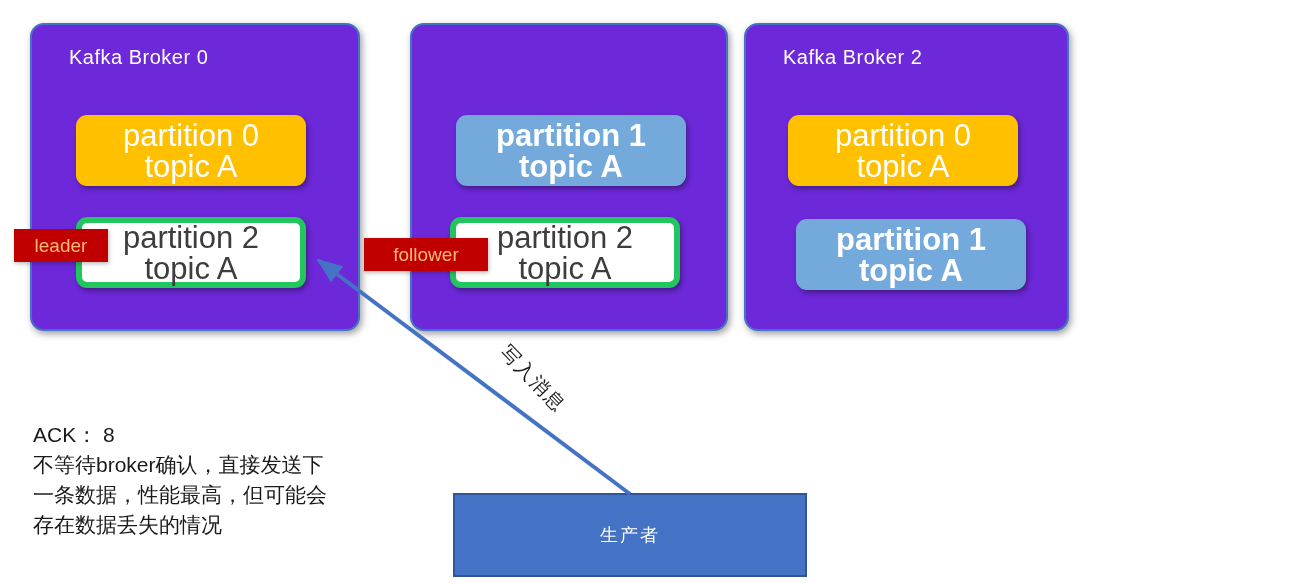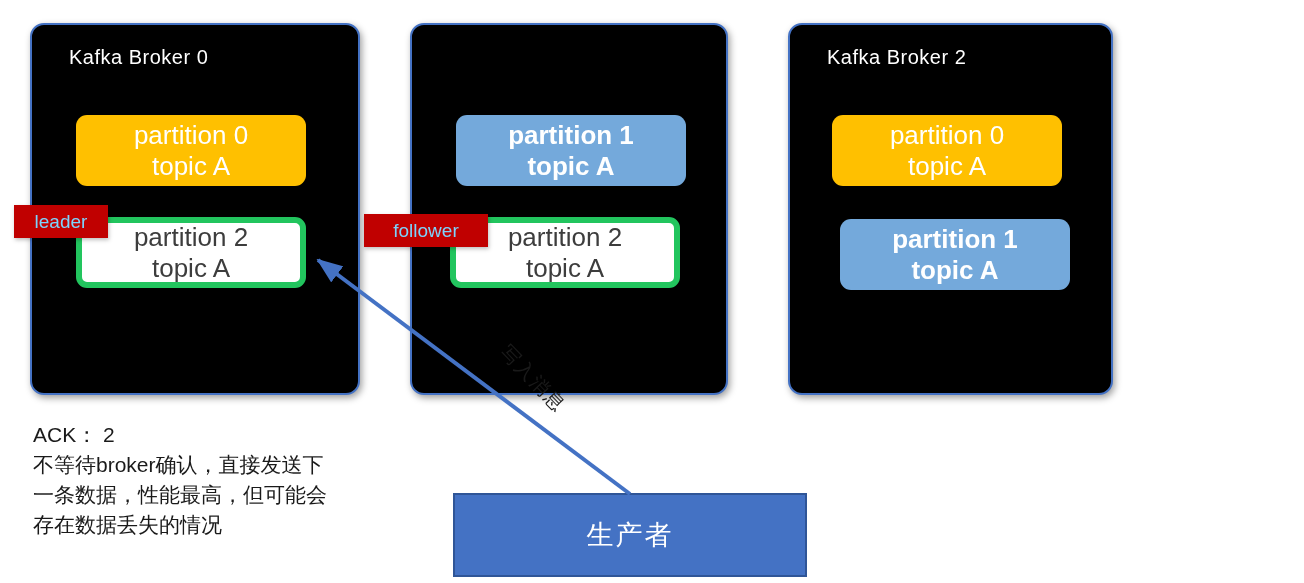--- a/index.html
+++ b/index.html
@@ -9,30 +9,30 @@
     height: 583px;
     background: #ffffff;
     font-family: "Liberation Sans", "DejaVu Sans", sans-serif;
     overflow: hidden;
   }
 
   
   .broker {
     position: absolute;
     top: 23px;
-    height: 372px;
-    background: #000000;
+    height: 308px;
+    background: #6d28d9;
     border: 2px solid #4472C4;
     border-radius: 14px;
     box-shadow: 2px 3px 7px rgba(0,0,0,0.38);
     box-sizing: border-box;
   }
   .broker-0 { left: 30px;  width: 330px; }
   .broker-1 { left: 410px; width: 318px; }
-  .broker-2 { left: 788px; width: 325px; }
+  .broker-2 { left: 744px; width: 325px; }
   .broker-title {
     position: absolute;
     left: 37px;
     top: 21px;
     color: #ffffff;
     font-size: 20px;
     letter-spacing: 0.5px;
     white-space: nowrap;
   }
 
@@ -40,62 +40,63 @@
   .partition {
     position: absolute;
     width: 230px;
     height: 71px;
     border-radius: 11px;
     display: flex;
     flex-direction: column;
     align-items: center;
     justify-content: center;
     text-align: center;
-    font-size: 26px;
+    font-size: 31px;
     line-height: 31px;
     box-shadow: 2px 3px 5px rgba(0,0,0,0.35);
     box-sizing: border-box;
   }
   .partition-top    { left: 44px; top: 90px; }
   .partition-bottom { left: 44px; top: 192px; }
   .broker-1 .partition-bottom { left: 38px; }
   .broker-2 .partition-top    { left: 42px; }
   .broker-2 .partition-bottom { left: 50px; top: 194px; }
   .partition.orange { background: #FFC000; color: #ffffff; }
   .partition.blue   { background: #74A9DB; color: #ffffff; font-weight: bold; }
   .partition.white  { background: #ffffff; color: #3d3d3d; border: 6px solid #22c55e; }
 
   
   .badge {
     position: absolute;
     height: 33px;
     background: #C00000;
-    color: #7dd3fc;
+    color: #fdba74;
     font-size: 19px;
     display: flex;
     align-items: center;
     justify-content: center;
     z-index: 6;
     box-shadow: 1px 2px 4px rgba(0,0,0,0.25);
     box-sizing: border-box;
+    margin-top: 24px;
   }
   .badge-leader   { left: 14px;  top: 205px; width: 94px;  }
   .badge-follower { left: 364px; top: 214px; width: 124px; }
 
   
   .producer {
     position: absolute;
     left: 453px;
     top: 493px;
     width: 354px;
     height: 84px;
     background: #4472C4;
     border: 2px solid #2F5597;
     color: #ffffff;
-    font-size: 27px;
+    font-size: 18px;
     display: flex;
     align-items: center;
     justify-content: center;
     box-sizing: border-box;
     letter-spacing: 2px;
   }
 
   
   .arrow-layer {
     position: absolute;
@@ -186,18 +187,18 @@
         <path d="M0,0 L26,10 L0,20 z" fill="#4472C4"></path>
       </marker>
     </defs>
     <line x1="630" y1="494" x2="318" y2="260" stroke="#4472C4" stroke-width="4" marker-end="url(#arrowhead)"></line>
   </svg>
   <div class="arrow-label">写入消息</div>
 
   <div class="producer">生产者</div>
 
 
-  <div class="ack-note">ACK： 2
+  <div class="ack-note">ACK： 8
 不等待broker确认，直接发送下
 一条数据，性能最高，但可能会
 存在数据丢失的情况</div>
 
 </div>
 
 </body></html>

